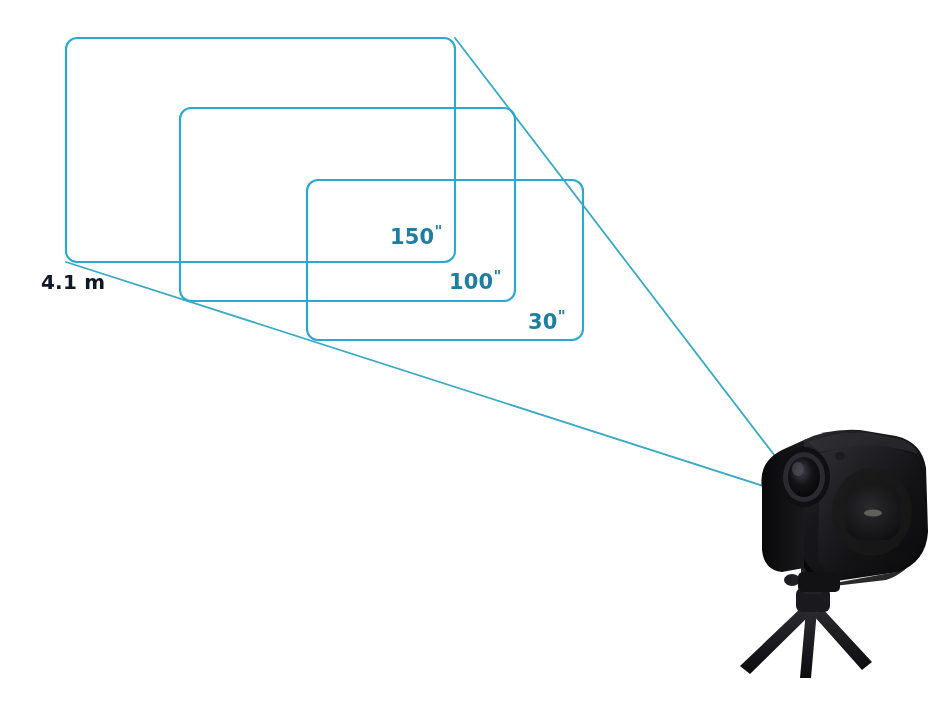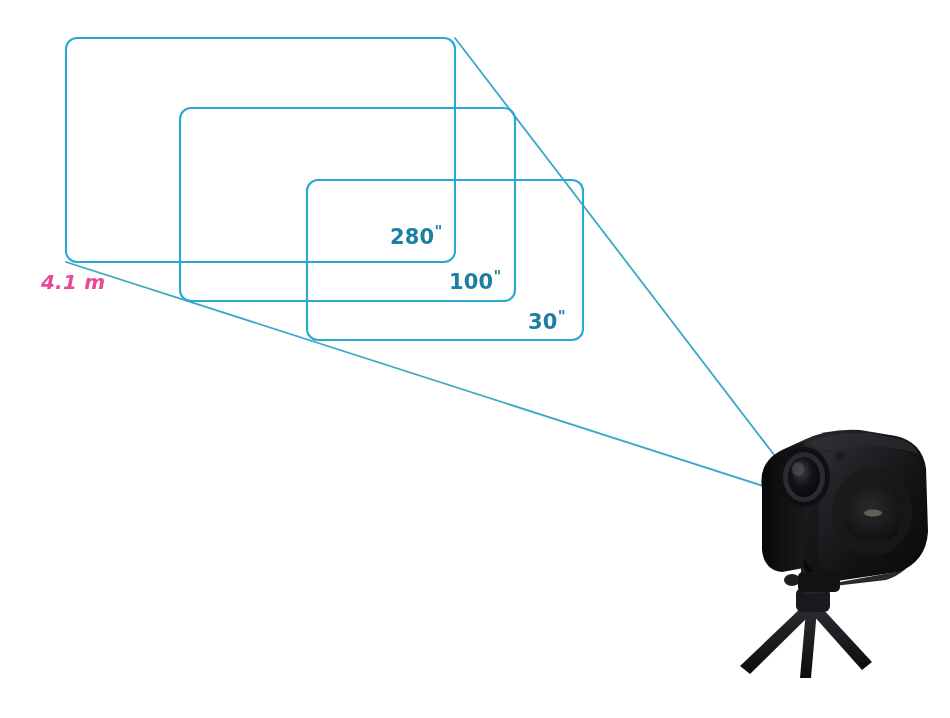--- a/index.html
+++ b/index.html
@@ -88,27 +88,27 @@
       <line class="throw-line" x1="455" y1="38" x2="788" y2="473" stroke="#3aa9c6"></line>
       <line class="throw-line" x1="66" y1="262" x2="782" y2="492" stroke="#3aa9c6"></line>
     </g>
     <g>
       <rect class="screen-rect" x="66" y="38" width="389" height="224" rx="11" ry="11" stroke="#29a8d4"></rect>
       <rect class="screen-rect" x="180" y="108" width="335" height="193" rx="11" ry="11" stroke="#29a8d4"></rect>
       <rect class="screen-rect" x="307" y="180" width="276" height="160" rx="11" ry="11" stroke="#29a8d4"></rect>
     </g>
   </svg>
 
-  <div class="size-label" id="label-150" style="color:#1d7ea4;"><span>280</span><span class="inch-mark">"</span></div>
+  <div class="size-label" id="label-150" style="color:#1d7ea4;"><span>150</span><span class="inch-mark">"</span></div>
 
   <div class="size-label" id="label-100" style="color:#1d7ea4;"><span>100</span><span class="inch-mark">"</span></div>
 
   <div class="size-label" id="label-60" style="color:#1d7ea4;"><span>30</span><span class="inch-mark">"</span></div>
 
-  <div class="size-label" id="label-distance" style="color:#ec4899;font-style:italic;">4.1 m</div>
+  <div class="size-label" id="label-distance" style="color:#0f172a;">4.1 m</div>
 
   <svg id="projector-svg" viewBox="0 0 250 300">
     <defs>
       <linearGradient id="bodyGrad" x1="0" y1="0" x2="1" y2="1">
         <stop offset="0%" stop-color="#2a2a2e"></stop>
         <stop offset="35%" stop-color="#171719"></stop>
         <stop offset="100%" stop-color="#0a0a0c"></stop>
       </linearGradient>
       <linearGradient id="faceGrad" x1="0" y1="0" x2="1" y2="1">
         <stop offset="0%" stop-color="#2f2f34"></stop>

